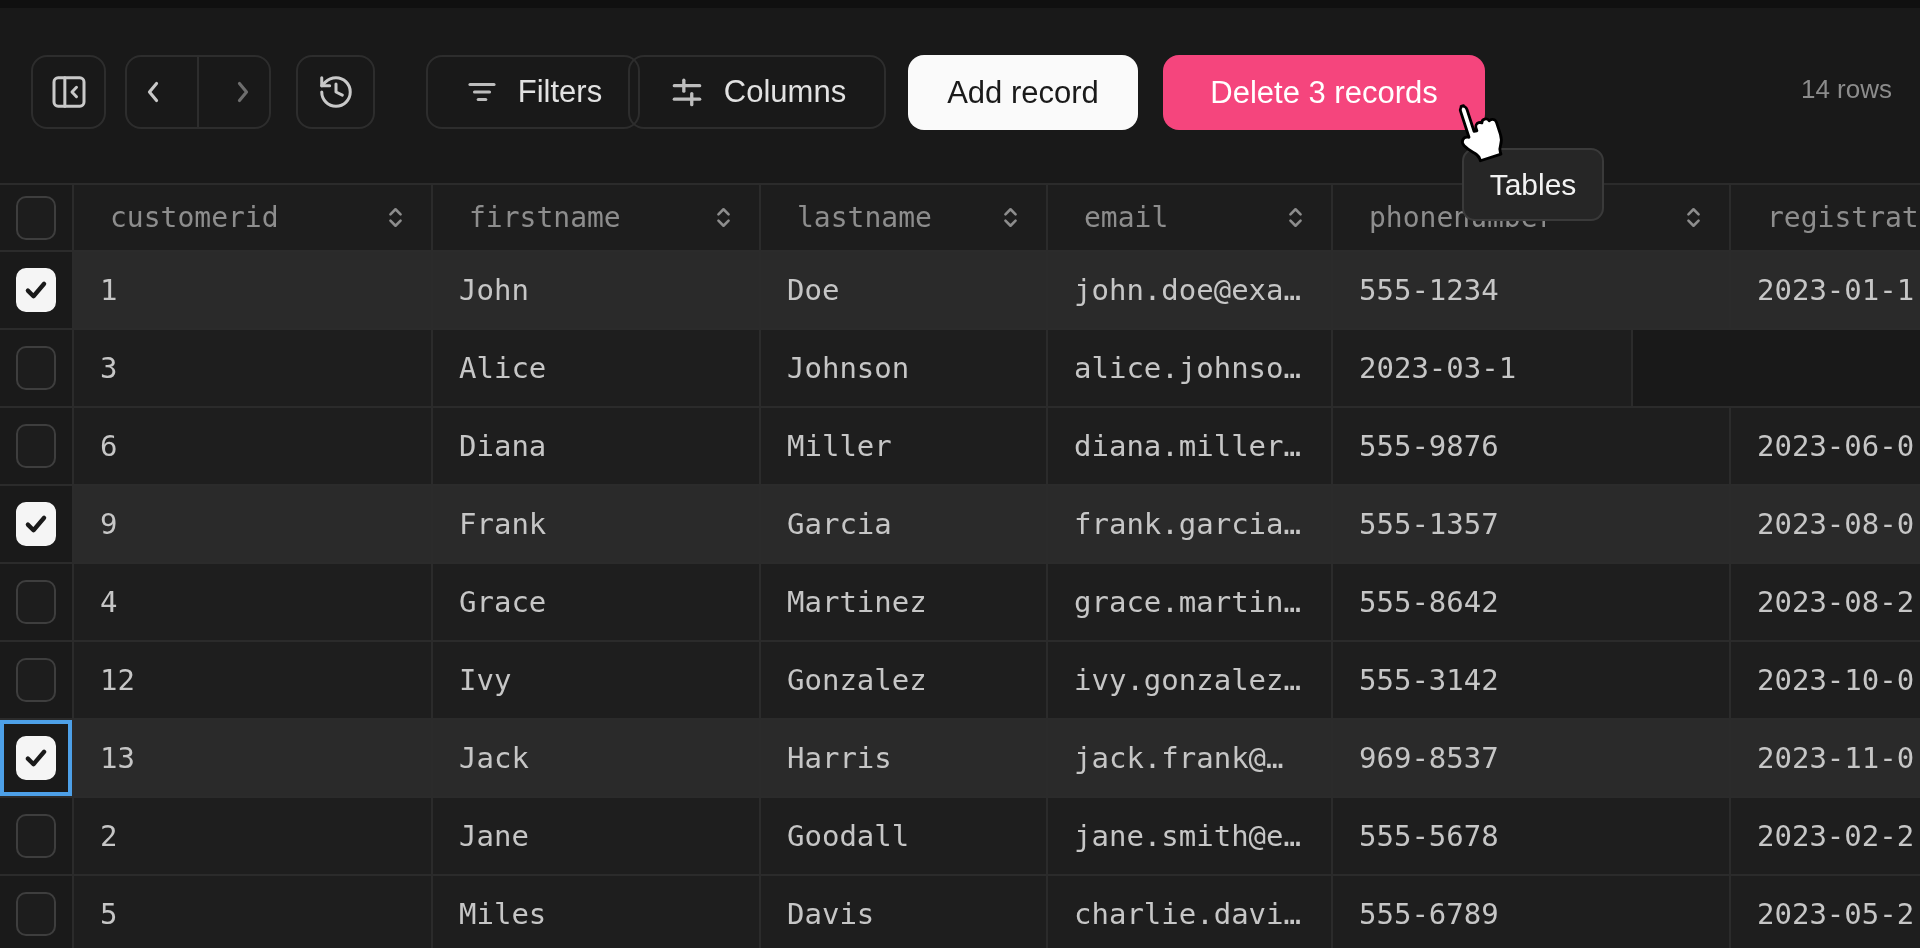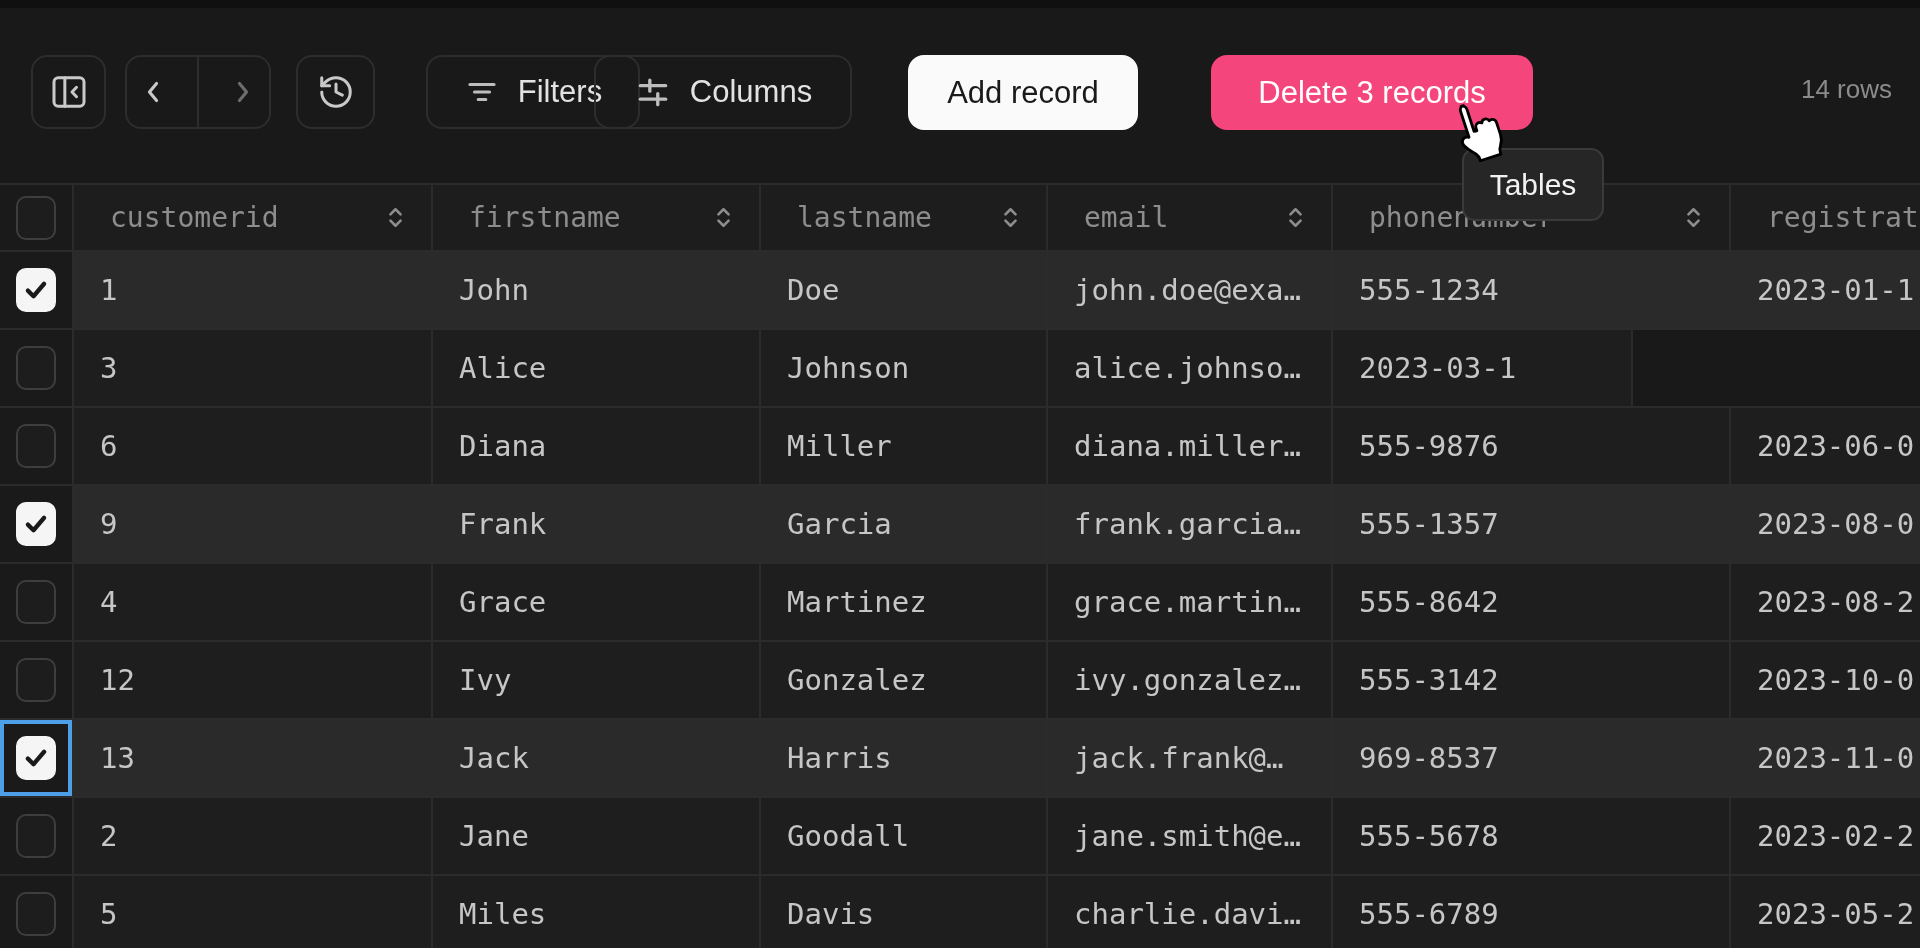--- a/index.html
+++ b/index.html
@@ -21,32 +21,32 @@
     display:flex; align-items:center; justify-content:center;
     gap:18px; color:#e2e2e2; font-size:31px; cursor:pointer;
   }
   .tbtn svg { display:block; }
   .btn-sidebar   { left:31px;  width:75px; }
   .nav-group     { left:125px; width:146px; padding:0; }
   .nav-half { width:50%; height:100%; display:flex; align-items:center; justify-content:center; }
   .nav-divider { width:2px; height:100%; background:#2d2d2d; }
   .btn-history   { left:296px; width:79px; }
   .btn-filters   { left:394px; width:214px;margin-left:32px; }
-  .btn-columns   { left:594px; width:258px; }
+  .btn-columns   { left:628px; width:258px; }
   .btn-add {
     position:absolute; top:55px; left:908px; width:230px; height:75px;
     background:#fafafa; color:#1a1a1a; border:none; border-radius:16px;
     font-size:31px; font-weight:500;
     display:flex; align-items:center; justify-content:center; cursor:pointer;
   }
   .btn-delete {
     position:absolute; top:55px; left:1163px; width:322px; height:75px;
     background:#f5457d; color:#ffffff; border:none; border-radius:16px;
     font-size:31px; font-weight:500;
-    display:flex; align-items:center; justify-content:center; cursor:pointer;margin-left:48px;
+    display:flex; align-items:center; justify-content:center; cursor:pointer;
   }
   .rows-count {
     position:absolute; top:74px; right:28px;
     font-size:26px; color:#8c8c8c;
   }
 
   
   .tooltip {
     position:absolute; left:1462px; top:148px; width:142px; height:73px;
     background:#262626; border:2px solid #3a3a3a; border-radius:13px;

